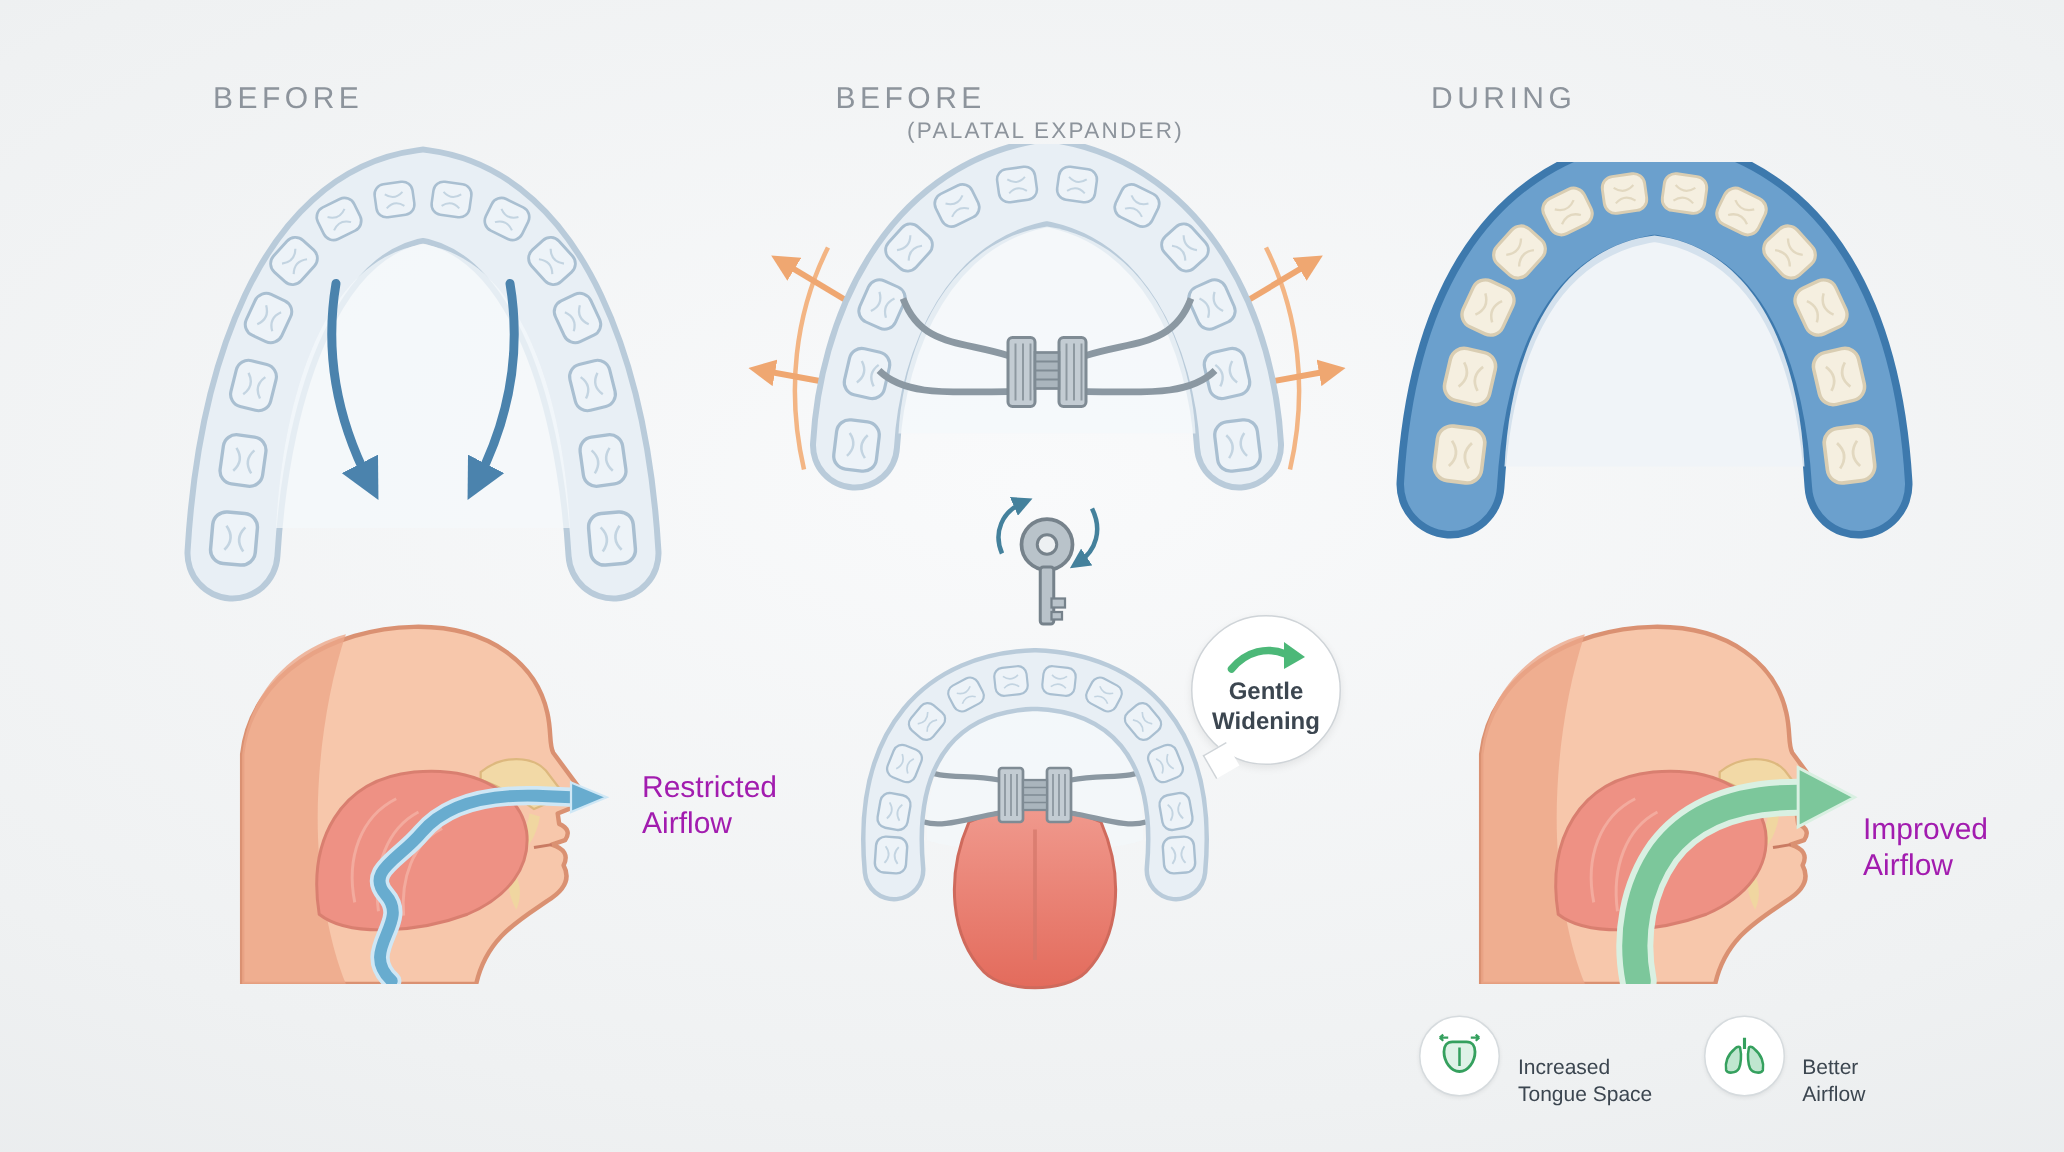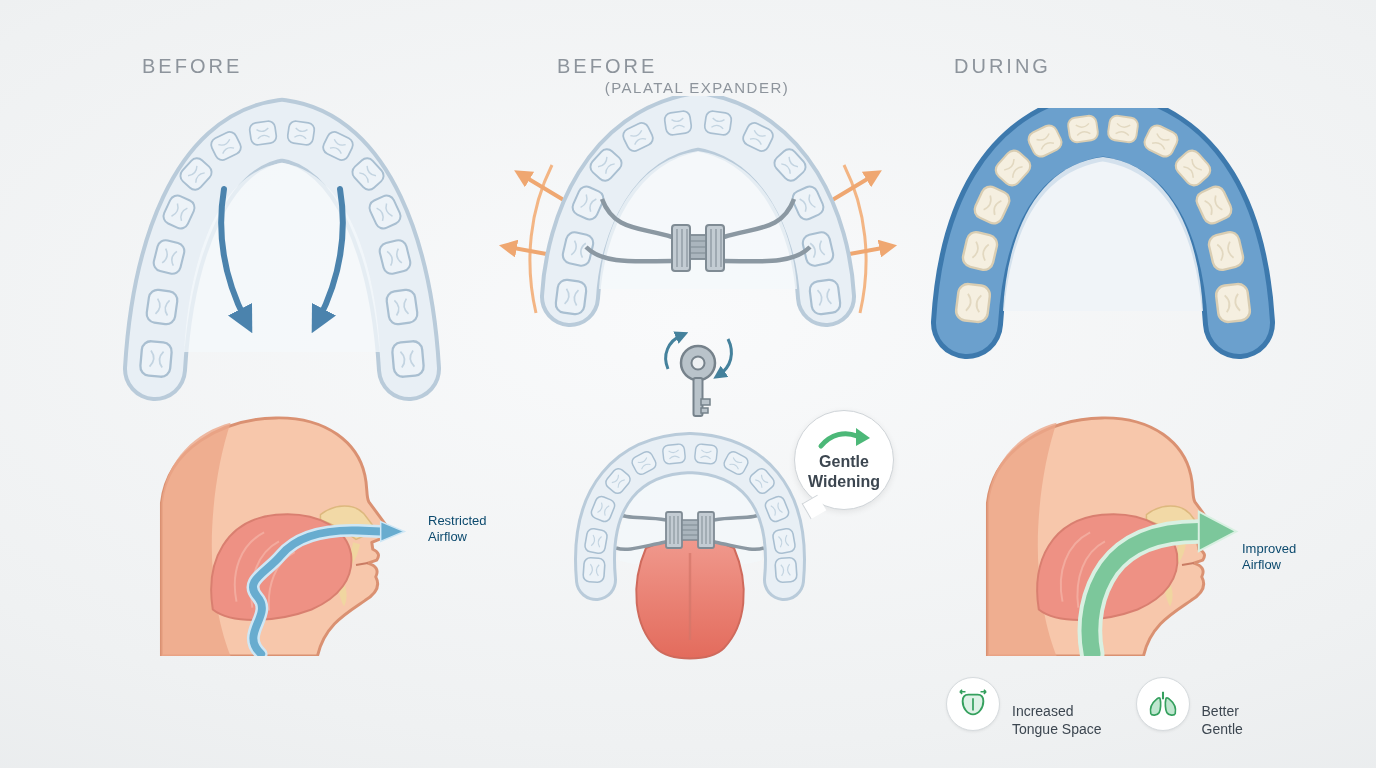--- a/index.html
+++ b/index.html
@@ -12,21 +12,21 @@
   .abs{position:absolute;}
   .heading{
     position:absolute;width:280px;
     font-size:20px;font-weight:500;letter-spacing:3px;color:#8d949c;
   }
   .subheading{
     position:absolute;width:320px;text-align:center;
     font-size:15px;font-weight:400;letter-spacing:1.5px;color:#8d949c;
   }
   .ann-label{
-    position:absolute;font-size:13px;color:#0c4a6e;line-height:1.22;
+    position:absolute;font-size:20px;color:#a21caf;line-height:1.22;
     white-space:pre-line;font-weight:500;
   }
   .bubble{
     position:absolute;left:794px;top:410px;width:98px;height:98px;
     background:#ffffff;border:1.5px solid #cfd4d8;border-radius:50%;
     box-shadow:0 2px 6px rgba(0,0,0,.08);
     display:flex;flex-direction:column;align-items:center;justify-content:center;
     z-index:5;
   }
   .bubble-tail{
@@ -277,17 +277,17 @@
     </div>
     <div class="legend-item">
       <div class="badge">
         <svg width="32" height="32" viewBox="0 0 34 34">
           <path d="M 17,4 V 12" stroke="#35a05e" stroke-width="2.2" fill="none"></path>
           <path d="M 14,12 C 14,10 12,10 10,12 C 5,16 3,22 4,27 C 4.8,29.5 11,29.5 13,26 C 14.5,23 15,16 14,12 Z" fill="#bfe6cf" stroke="#35a05e" stroke-width="1.8"></path>
           <path d="M 20,12 C 20,10 22,10 24,12 C 29,16 31,22 30,27 C 29.2,29.5 23,29.5 21,26 C 19.5,23 19,16 20,12 Z" fill="#bfe6cf" stroke="#35a05e" stroke-width="1.8"></path>
         </svg>
       </div>
       <div class="legend-label">Better
-Gentle</div>
+Airflow</div>
     </div>
   </div>
 
 </div>
 
 </body></html>

